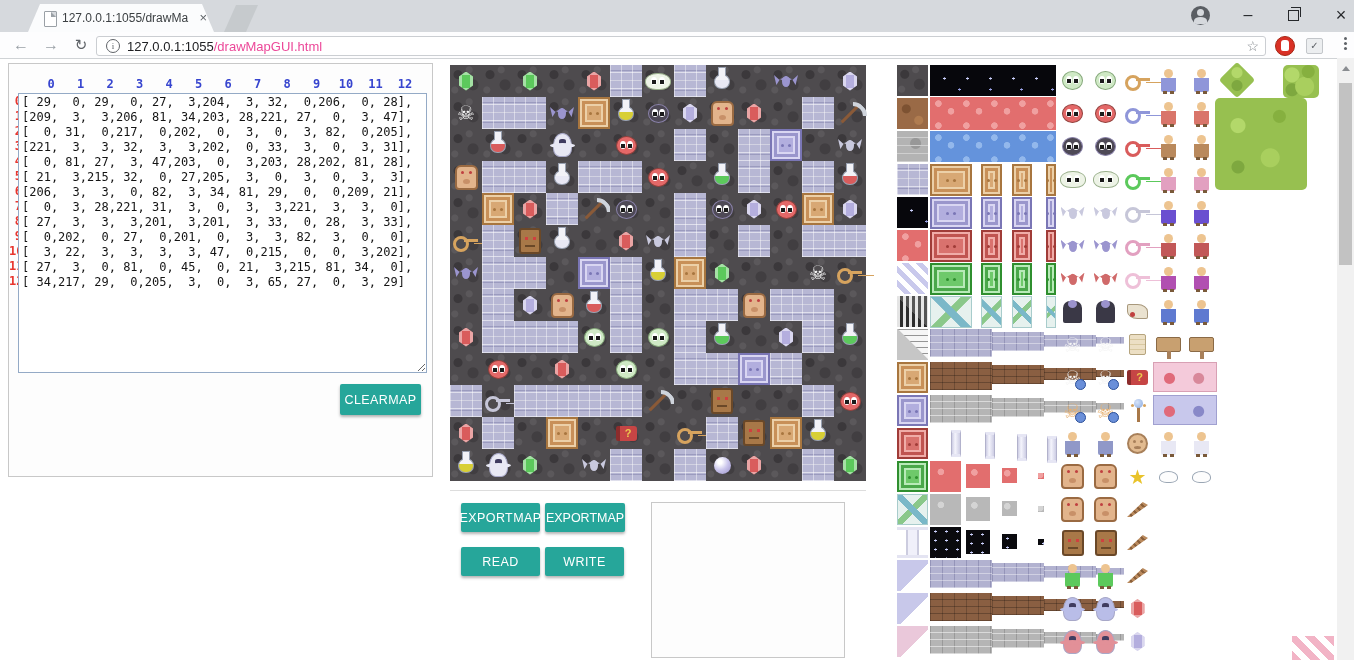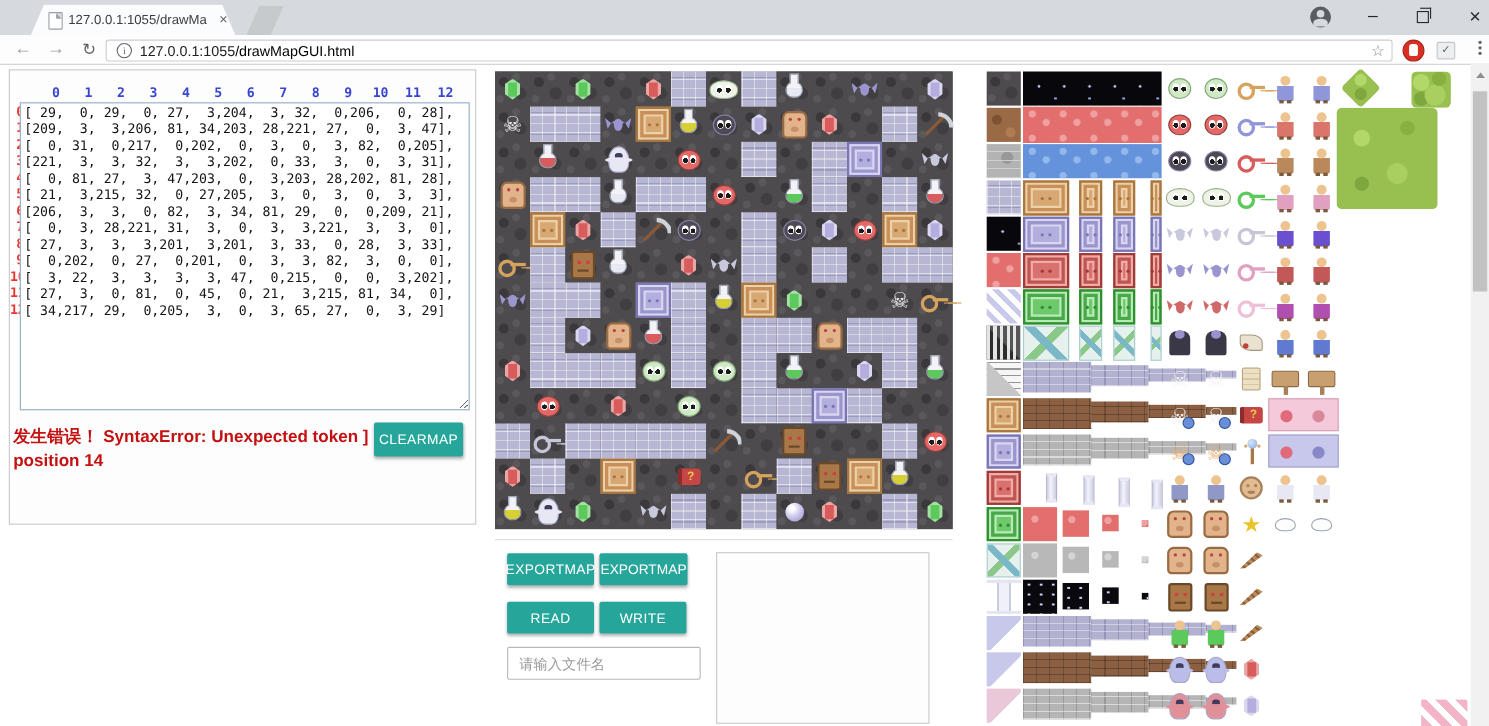--- a/index.html
+++ b/index.html
@@ -24,21 +24,21 @@
   .restore-box::before{content:"";position:absolute;left:2px;top:-4px;width:9px;height:9px;border:1px solid #26282b;border-bottom:none;border-left:none}
 
   .toolbar{position:absolute;left:0;top:32px;width:100%;height:26px;background:#fdfdfe;border-bottom:1px solid #d0d3d6}
   .navbtn{position:absolute;top:33px;height:24px;width:26px;display:flex;align-items:center;justify-content:center;font-size:16px;color:#9aa0a6}
   .navbtn.dark{color:#5f6368;font-size:15px}
   .omni{position:absolute;left:96px;top:36px;width:1168px;height:18px;background:#fff;border:1px solid #cbced2;border-radius:3px}
   .info-ic{position:absolute;left:9px;top:2px;width:12px;height:12px;border:1px solid #5f6368;border-radius:50%;
     color:#5f6368;font-size:9px;line-height:12px;text-align:center;font-family:"Liberation Serif",serif}
   .url{position:absolute;left:30px;top:2px;font-size:13px;white-space:nowrap}
   .url .host{color:#202124}
-  .url .path{color:#000000}
+  .url .path{color:#ec4899}
   .star{position:absolute;right:6px;top:1px;font-size:14px;color:#80868b}
   .ext-hand{position:absolute;left:1275px;top:36px;width:18px;height:18px;border-radius:50%;background:#d93025;border:1px solid #a52714}
   .ext-hand::before{content:"";position:absolute;left:5px;top:3px;width:8px;height:11px;border-radius:3px 3px 2px 2px;background:#fff}
   .ext-check{position:absolute;left:1306px;top:38px;width:15px;height:14px;background:#eceef0;border:1px solid #c3c6ca;border-radius:2px;
     color:#5f6368;font-size:10px;line-height:13px;text-align:center}
   .menu-dots{position:absolute;left:1344px;top:37px;width:3px;height:3px;border-radius:50%;background:#5f6368;box-shadow:0 5px 0 #5f6368,0 10px 0 #5f6368}
 
   
   .sb-track{position:absolute;left:1337px;top:58px;width:17px;height:602px;background:#f1f1f1}
   .sb-up{position:absolute;left:1342px;top:66px;width:0;height:0;border-left:4px solid transparent;border-right:4px solid transparent;border-bottom:5px solid #8a8d91}
@@ -310,21 +310,20 @@
 [  0, 81, 27,  3, 47,203,  0,  3,203, 28,202, 81, 28],
 [ 21,  3,215, 32,  0, 27,205,  3,  0,  3,  0,  3,  3],
 [206,  3,  3,  0, 82,  3, 34, 81, 29,  0,  0,209, 21],
 [  0,  3, 28,221, 31,  3,  0,  3,  3,221,  3,  3,  0],
 [ 27,  3,  3,  3,201,  3,201,  3, 33,  0, 28,  3, 33],
 [  0,202,  0, 27,  0,201,  0,  3,  3, 82,  3,  0,  0],
 [  3, 22,  3,  3,  3,  3, 47,  0,215,  0,  0,  3,202],
 [ 27,  3,  0, 81,  0, 45,  0, 21,  3,215, 81, 34,  0],
 [ 34,217, 29,  0,205,  3,  0,  3, 65, 27,  0,  3, 29]
 </textarea>
-    <div class="err">发生错误！ SyntaxError: Unexpected token ] position 14</div>
     <button class="btn" style="left:331px;top:320px;width:81px;height:31px">CLEARMAP</button>
   </div>
 
   <div class="map">
       <div class="mtile t-stone" style="left: 0px; top: 0px;">
         <div class="sp sp-gem c-green"></div>
       </div>
       <div class="mtile t-stone" style="left: 32px; top: 0px;"></div>
       <div class="mtile t-stone" style="left: 64px; top: 0px;">
         <div class="sp sp-gem c-green"></div>
@@ -631,21 +630,20 @@
       <div class="mtile t-stone" style="left: 384px; top: 384px;">
         <div class="sp sp-gem c-green"></div>
       </div>
     </div>
   <div class="divider"></div>
 
   <button class="btn" style="left:461px;top:503px;width:79px;height:29px">EXPORTMAP</button>
   <button class="btn" style="left:545px;top:503px;width:80px;height:29px;letter-spacing:0">EXPORTMAP</button>
   <button class="btn" style="left:461px;top:547px;width:79px;height:29px">READ</button>
   <button class="btn" style="left:545px;top:547px;width:79px;height:29px">WRITE</button>
-  <input class="filebox" placeholder="请输入文件名" style="">
   <div class="outbox"></div>
 
   <div class="tileset">
       <div class="blk t-stone" style="left: 897px; top: 65px; width: 31px; height: 31px;"></div>
       <div class="blk t-dirt" style="left: 897px; top: 98px; width: 31px; height: 31px;"></div>
       <div class="blk t-graystone" style="left: 897px; top: 131px; width: 31px; height: 31px;"></div>
       <div class="blk t-brick" style="left: 897px; top: 164px; width: 31px; height: 31px;"></div>
       <div class="blk t-night" style="left: 897px; top: 197px; width: 31px; height: 31px;"></div>
       <div class="blk t-redpat" style="left: 897px; top: 230px; width: 31px; height: 31px;"></div>
       <div class="blk t-hatch" style="left: 897px; top: 263px; width: 31px; height: 31px;"></div>

